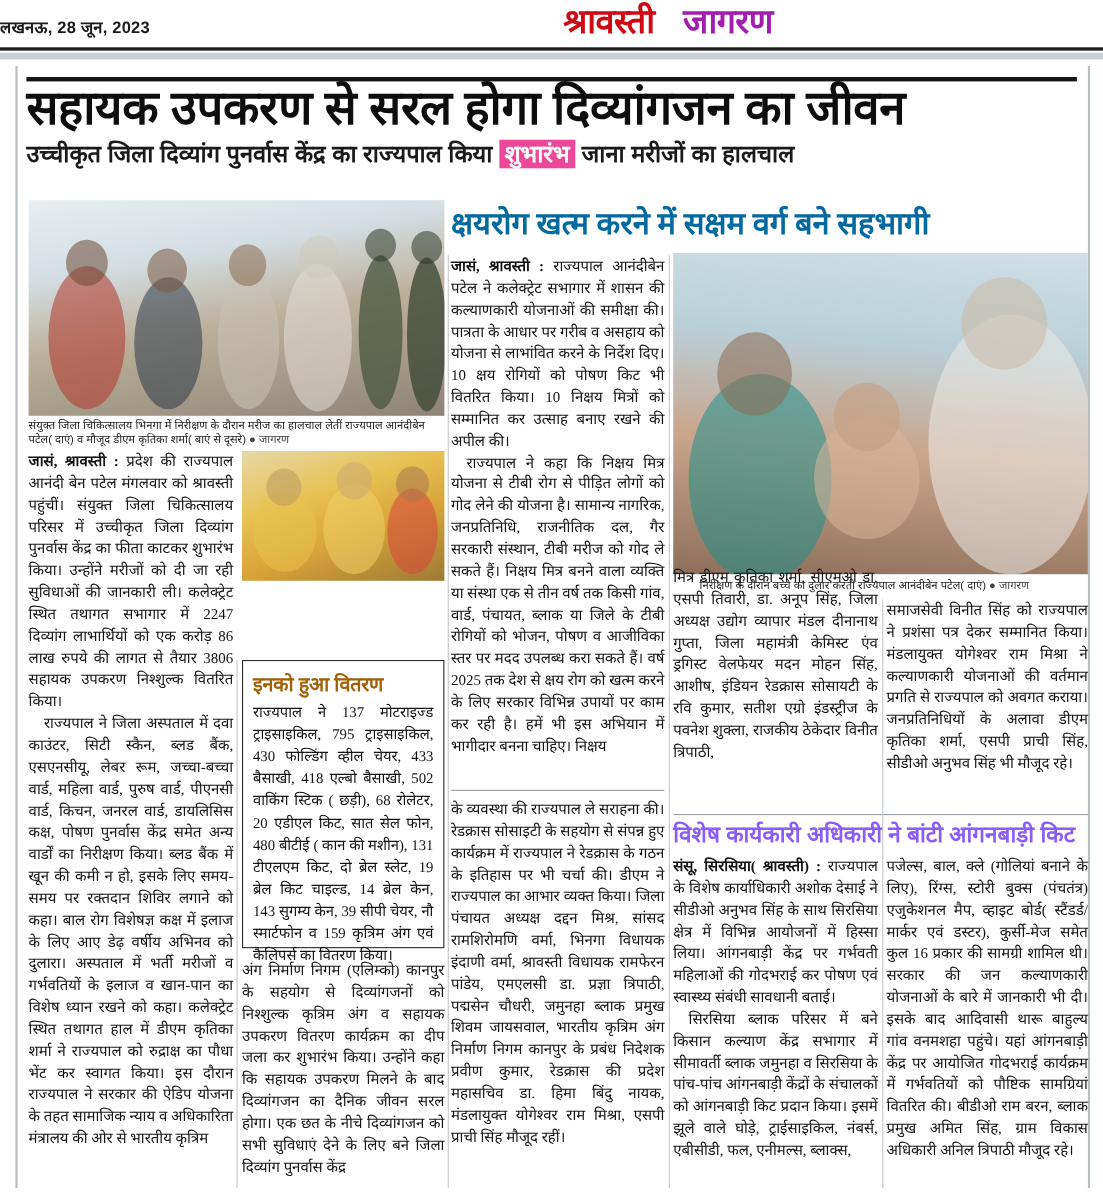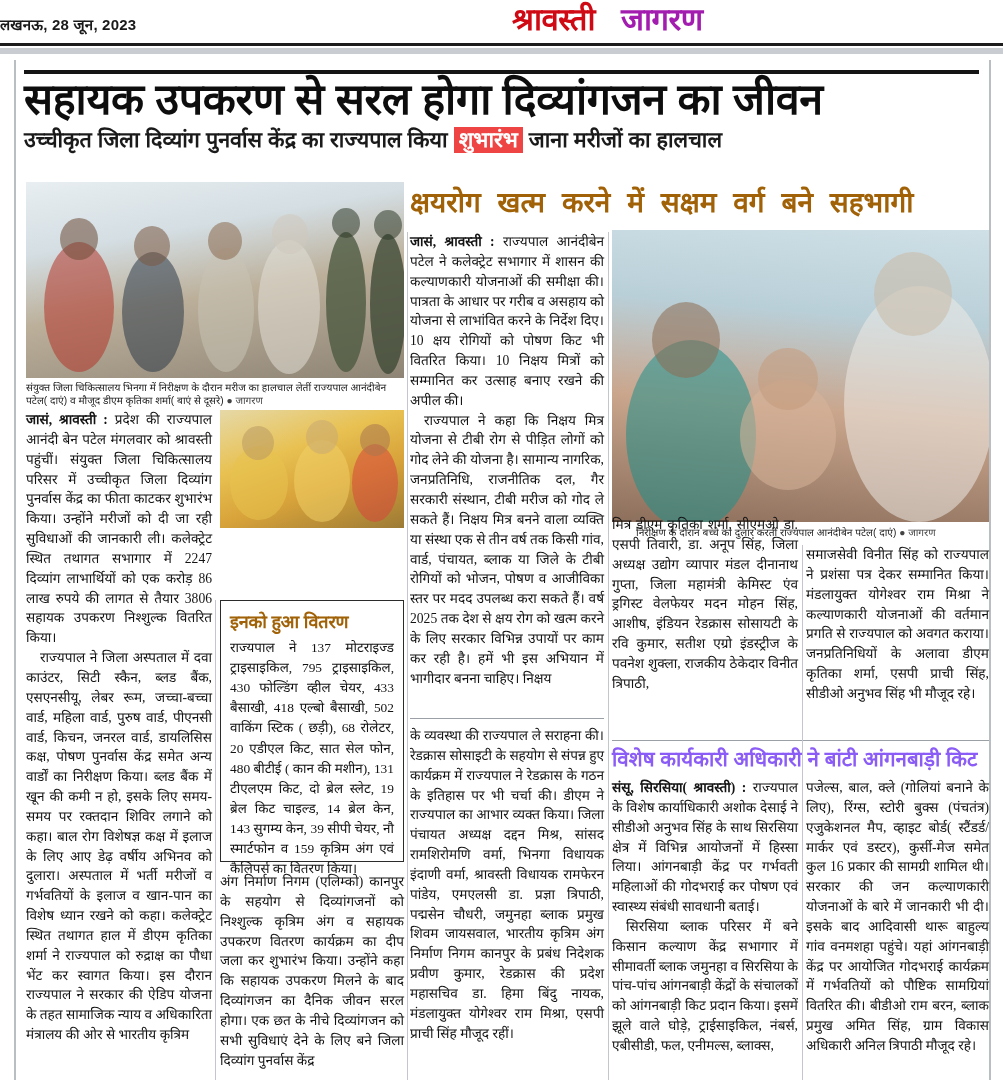--- a/index.html
+++ b/index.html
@@ -49,27 +49,27 @@
     font-family:"Liberation Sans","DejaVu Sans",sans-serif;
     font-weight:900;font-size:43px;line-height:1.08;
     letter-spacing:-.3px;color:#0d0d0d;white-space:nowrap;
   }
   .subhead{
     margin-top:6px;
     font-family:"Liberation Sans","DejaVu Sans",sans-serif;
     font-weight:700;font-size:21.5px;line-height:1.15;color:#1a1a1a;
     white-space:nowrap;
   }
-  .subhead .hi{background:#ef4444;color:#fff;padding:1px 5px;}
+  .subhead .hi{background:#ec4899;color:#fff;padding:1px 5px;}
 
   
   .hl2{
     position:absolute;left:410px;top:190px;width:578px;
-    font-family:Liberation Mono, monospace;
-    font-weight:700;font-size:28px;line-height:1.1;color:#a16207;
+    font-family:Liberation Serif, serif;
+    font-weight:700;font-size:28px;line-height:1.1;color:#0369a1;
     white-space:nowrap;
   }
 
   
   .photo{position:absolute;overflow:hidden;background:#cfd6db;}
   .cap{
     position:absolute;
     font-family:"Liberation Sans","DejaVu Sans",sans-serif;
     font-size:10.2px;line-height:1.32;color:#1d1d1d;
   }

